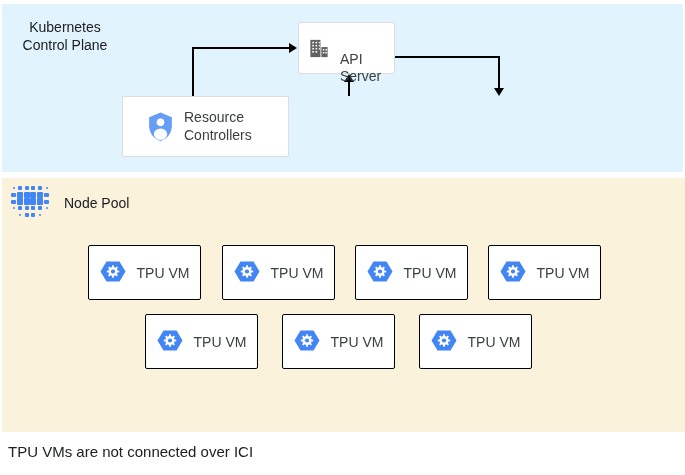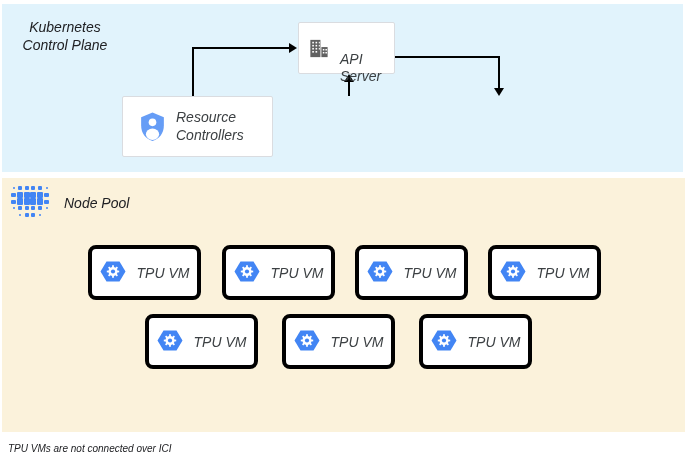--- a/index.html
+++ b/index.html
@@ -1,56 +1,56 @@
 <!DOCTYPE html>
 <html><head>
 <meta charset="utf-8">
 <style>
   html,body{margin:0;padding:0;background:#fff;}
   body{font-family:"Liberation Sans","DejaVu Sans",sans-serif;color:#202124;}
-  .canvas{position:relative;width:685px;height:475px;background:#fff;overflow:hidden;font-style:italic;}
+  .canvas{position:relative;width:685px;height:475px;background:#fff;overflow:hidden;}
 
   .panel{position:absolute;}
   .panel.blue{left:2px;top:4px;width:681px;height:168px;background:#E1F3FC;}
   .panel.yellow{left:2px;top:178px;width:683px;height:254px;background:#FBF2DB;}
 
   .cp-label{position:absolute;left:8px;top:18px;width:114px;text-align:center;
             font-size:14px;line-height:1.3;color:#202124;}
 
   .np-header{position:absolute;left:10px;top:184px;display:flex;align-items:center;}
   .np-icon{position:relative;width:40px;height:38px;}
   .np-label{margin-left:14px;font-size:14px;color:#202124;}
 
   .node{position:absolute;background:#fff;border:1px solid #DADCE0;border-radius:2px;
         display:flex;align-items:center;justify-content:center;gap:10px;
         box-sizing:border-box;font-size:14px;color:#3C4043;}
   .node .lbl{line-height:1.25;}
   .node .ic{display:flex;align-items:center;}
 
   #api-server{left:298px;top:22px;width:97px;height:52px;}
   #api-server .lbl{width:46px;margin-top:40px;}
-  #resource-controllers{left:122px;top:96px;width:151px;height:61px;}
+  #resource-controllers{left:122px;top:96px;width:167px;height:61px;}
   #resource-controllers .lbl{width:80px;}
   #scheduler{left:279px;top:96px;width:141px;height:61px;}
   #storage{left:437px;top:96px;width:126px;height:61px;}
 
-  .tpu{position:absolute;width:113px;height:55px;background:#fff;border:4px solid #000000;
-       border-radius:8px;display:flex;align-items:center;justify-content:center;gap:11px;
+  .tpu{position:absolute;width:113px;height:55px;background:#fff;border:1px solid #000000;
+       border-radius:2px;display:flex;align-items:center;justify-content:center;gap:11px;
        box-sizing:border-box;font-size:14px;color:#3C4043;}
   #tpu0{left:88px;top:245px;}  #tpu1{left:222px;top:245px;}
   #tpu2{left:355px;top:245px;} #tpu3{left:488px;top:245px;}
   #tpu4{left:145px;top:314px;} #tpu5{left:282px;top:314px;} #tpu6{left:419px;top:314px;}
 
   .line{position:absolute;background:#000;}
   .ah{position:absolute;width:0;height:0;}
   .ah.right{border-top:5px solid transparent;border-bottom:5px solid transparent;border-left:8px solid #000;}
   .ah.up{border-left:5px solid transparent;border-right:5px solid transparent;border-bottom:8px solid #000;}
   .ah.down{border-left:5px solid transparent;border-right:5px solid transparent;border-top:8px solid #000;}
 
-  .caption{position:absolute;left:8px;top:443px;font-size:10px;color:#202124;text-align:right;}
+  .caption{position:absolute;left:8px;top:443px;font-size:15px;color:#202124;text-align:right;}
 </style>
 </head>
 <body>
 
 <div class="canvas">
 
   <div class="panel blue"></div>
   <div class="panel yellow"></div>
 
   <div class="cp-label">Kubernetes Control Plane</div>

